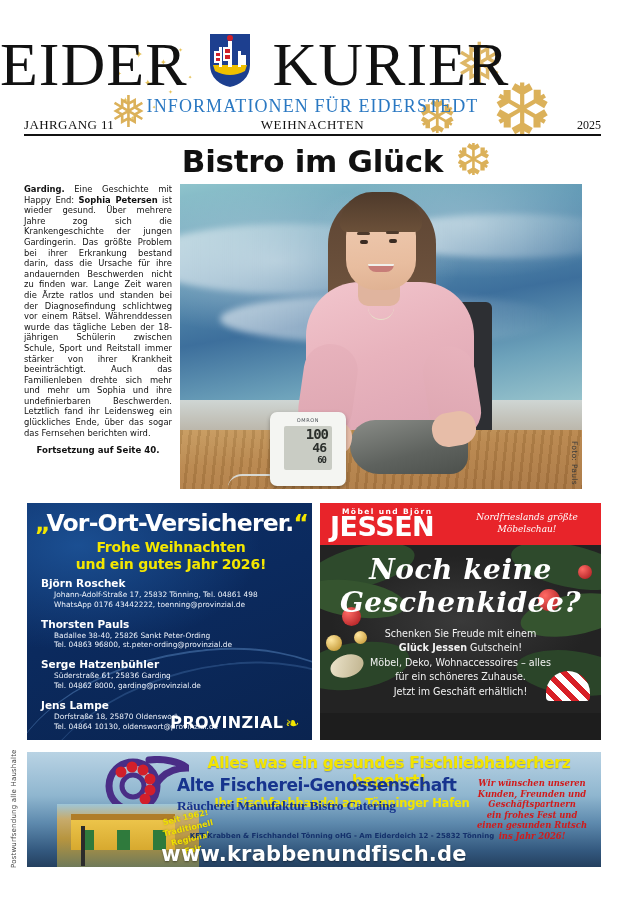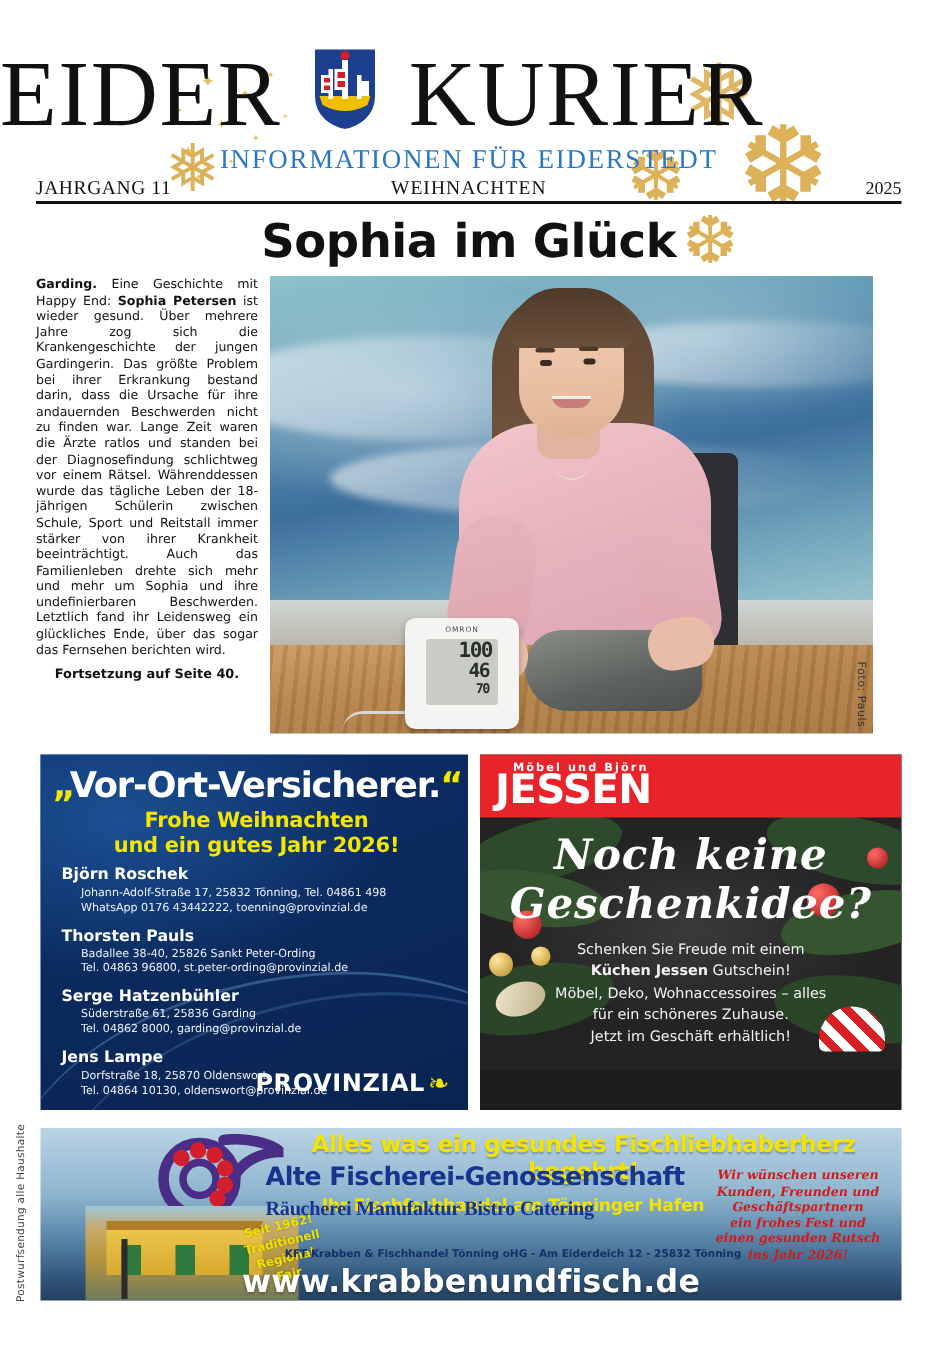--- a/index.html
+++ b/index.html
@@ -461,21 +461,21 @@
     <div class="mast-sub">INFORMATIONEN FÜR EIDERSTEDT</div>
 
     <div class="mast-row">
       <span class="jahrgang">JAHRGANG 11</span>
       <span class="weihnachten">WEIHNACHTEN</span>
       <span class="jahr">2025</span>
     </div>
     <div class="mast-rule"></div>
   </div>
 
-  <div class="headline">Sophia im Glück</div>
+  <div class="headline">Bistro im Glück</div>
   <div class="deco" style="left:455px; top:134px;">
     <span class="flake" style="font-size:44px; left:0; top:0;">❆</span>
   </div>
 
   <div class="article">
     <b>Garding.</b><span> Eine Geschichte mit Happy End: </span><b>Sophia Petersen</b><span> ist wieder gesund. Über mehrere Jahre zog sich die Krankengeschichte der jungen Gardingerin. Das größte Problem bei ihrer Erkrankung bestand darin, dass die Ursache für ihre andauernden Beschwerden nicht zu finden war. Lange Zeit waren die Ärzte ratlos und standen bei der Diagnosefindung schlichtweg vor einem Rätsel. Währenddessen wurde das tägliche Leben der 18-jährigen Schülerin zwischen Schule, Sport und Reitstall immer stärker von ihrer Krankheit beeinträchtigt. Auch das Familienleben drehte sich mehr und mehr um Sophia und ihre undefinierbaren Beschwerden. Letztlich fand ihr Leidensweg ein glückliches Ende, über das sogar das Fernsehen berichten wird.</span>
     <span class="cont">Fortsetzung auf Seite 40.</span>
   </div>
 
   <div class="photo">
@@ -501,21 +501,21 @@
     <div class="table"></div>
     <div class="cuff"></div>
     <div class="hand-l"></div>
     <div class="hand-r"></div>
     <div class="tube"></div>
     <div class="monitor">
       <div class="brand">OMRON</div>
       <div class="lcd">
         <span class="n1">100</span>
         <span class="n2">46</span>
-        <span class="n3">70</span>
+        <span class="n3">60</span>
       </div>
     </div>
     <div class="photo-credit">Foto: Pauls</div>
   </div>
 
   <div class="ad-prov">
     <div class="swoosh"></div>
     <div class="swoosh2"></div>
     <div class="claim">
       <span class="quote">„</span><span>Vor-Ort-Versicherer.</span><span class="quote">“</span>
@@ -564,29 +564,33 @@
     <div class="bauble" style="left:6px; top:132px; width:16px; height:16px; background:radial-gradient(circle at 32% 30%, #ffe7a0, #b98a22);"></div>
     <div class="bauble" style="left:218px; top:86px; width:22px; height:22px; background:radial-gradient(circle at 32% 30%, #ff6a64, #a4151a);"></div>
     <div class="bauble" style="left:258px; top:62px; width:14px; height:14px; background:radial-gradient(circle at 32% 30%, #ff6a64, #a4151a);"></div>
     <div class="bauble" style="left:34px; top:128px; width:13px; height:13px; background:radial-gradient(circle at 32% 30%, #ffe7a0, #c2912a);"></div>
     <div class="bauble" style="left:10px; top:152px; width:34px; height:22px; border-radius:50% 50% 50% 50%; background:linear-gradient(120deg,#efe7cf,#bdb08a); transform:rotate(-18deg);"></div>
     <div class="bauble" style="left:226px; top:168px; width:44px; height:30px; border-radius:22px 22px 4px 4px; background:repeating-linear-gradient(45deg,#fff 0 6px,#d81f26 6px 12px);"></div>
 
     <div class="topbar"></div>
     <div class="jlogo-small">Möbel und Björn</div>
     <div class="jlogo">JESSEN</div>
+    <div class="tagline">
+      <div>Nordfrieslands größte</div>
+      <div>Möbelschau!</div>
+    </div>
 
     <div class="script">
       <div>Noch keine</div>
       <div>Geschenkidee?</div>
     </div>
 
     <div class="body">
       <div>Schenken Sie Freude mit einem</div>
-      <div><b>Küchen Jessen</b><span> Gutschein!</span></div>
+      <div><b>Glück Jessen</b><span> Gutschein!</span></div>
       <div>Möbel, Deko, Wohnaccessoires – alles</div>
       <div>für ein schöneres Zuhause.</div>
       <div>Jetzt im Geschäft erhältlich!</div>
     </div>
 
   </div>
 
   <div class="ad-fisch">
 
     <div class="logo-mark">

